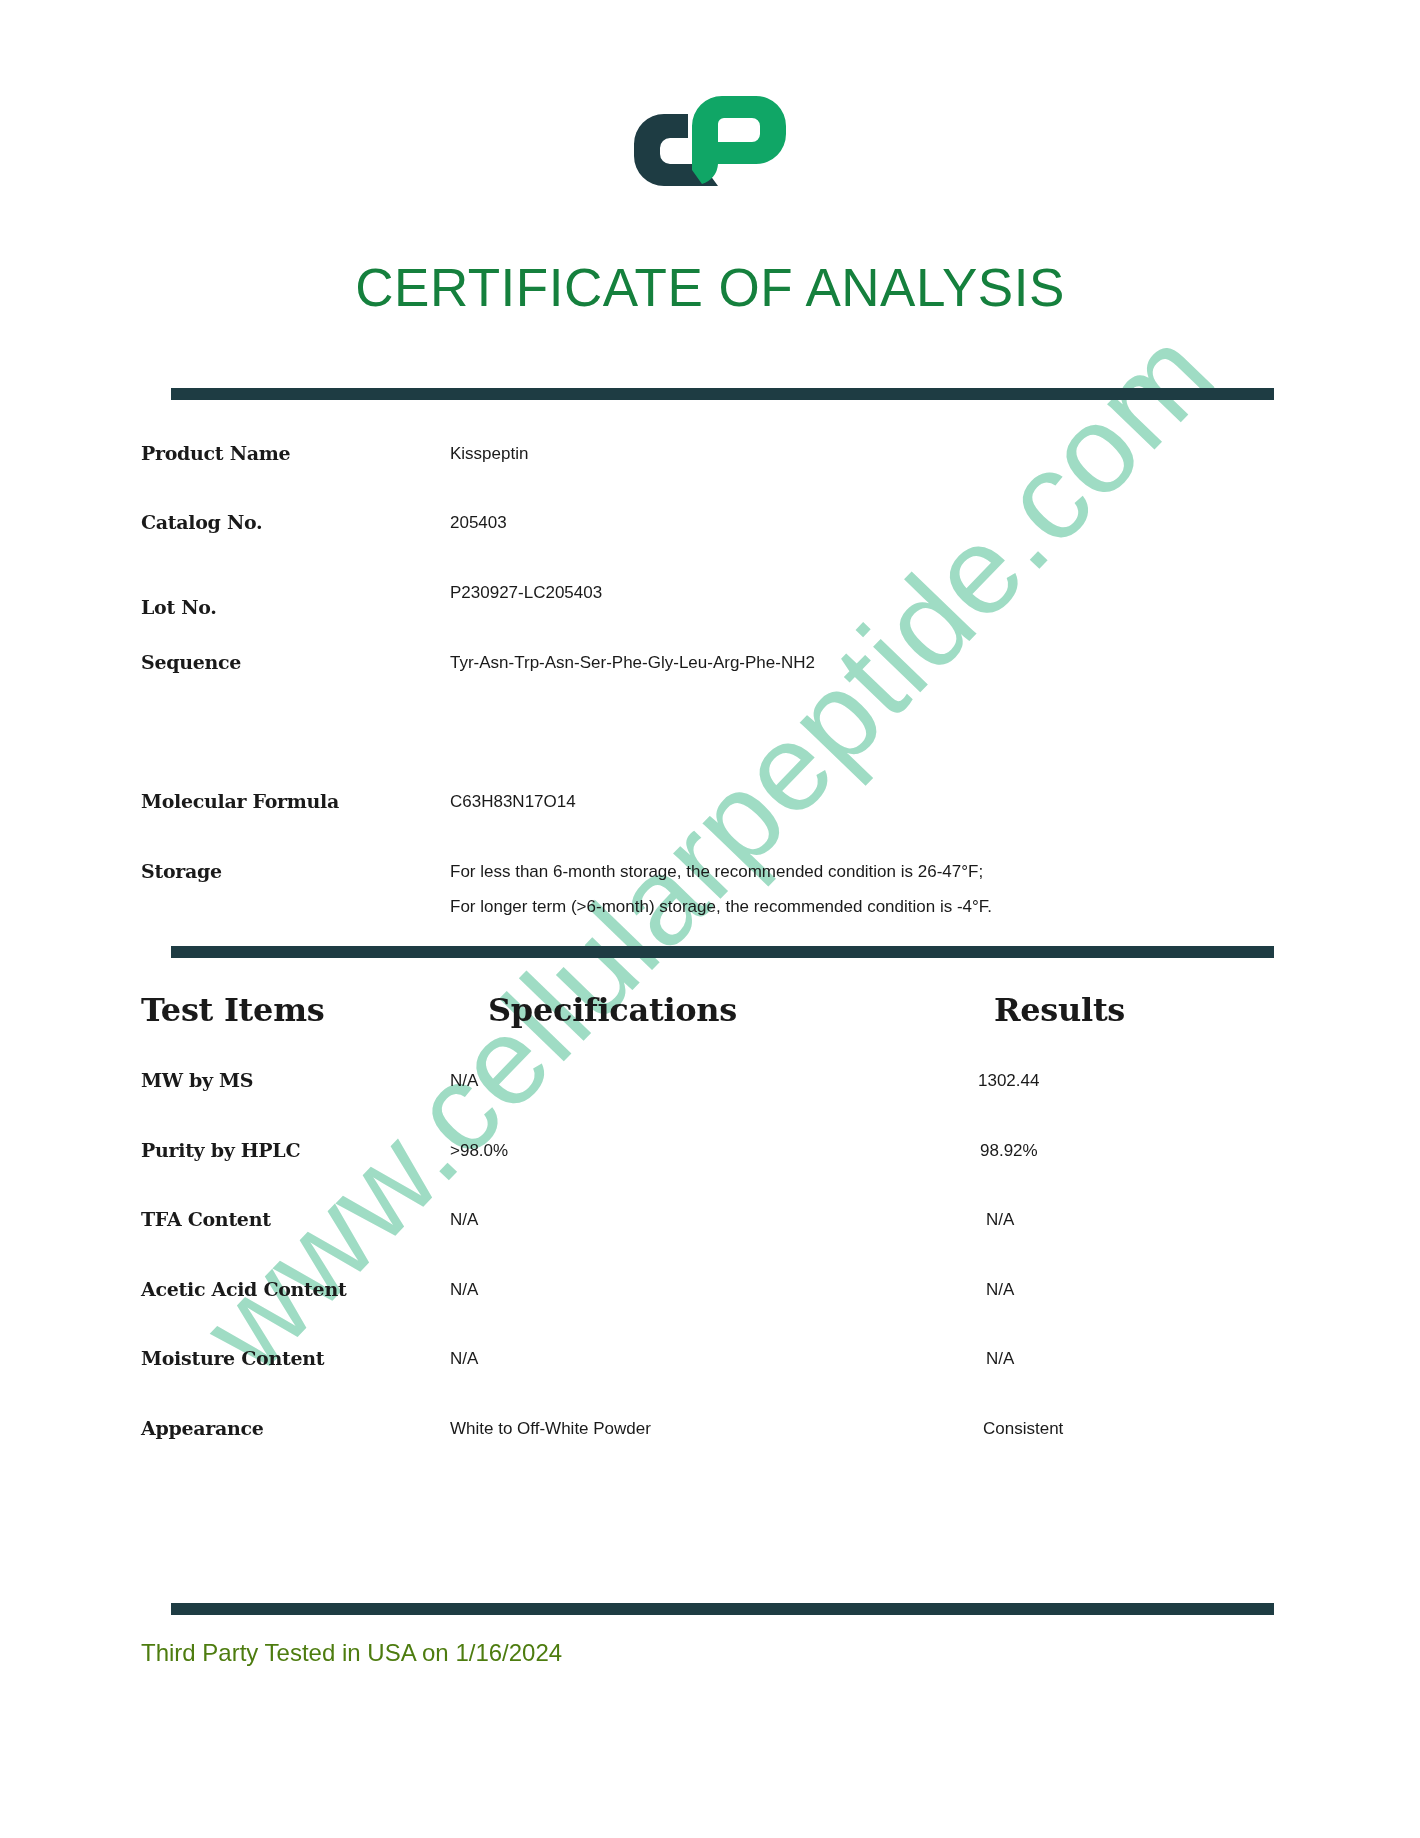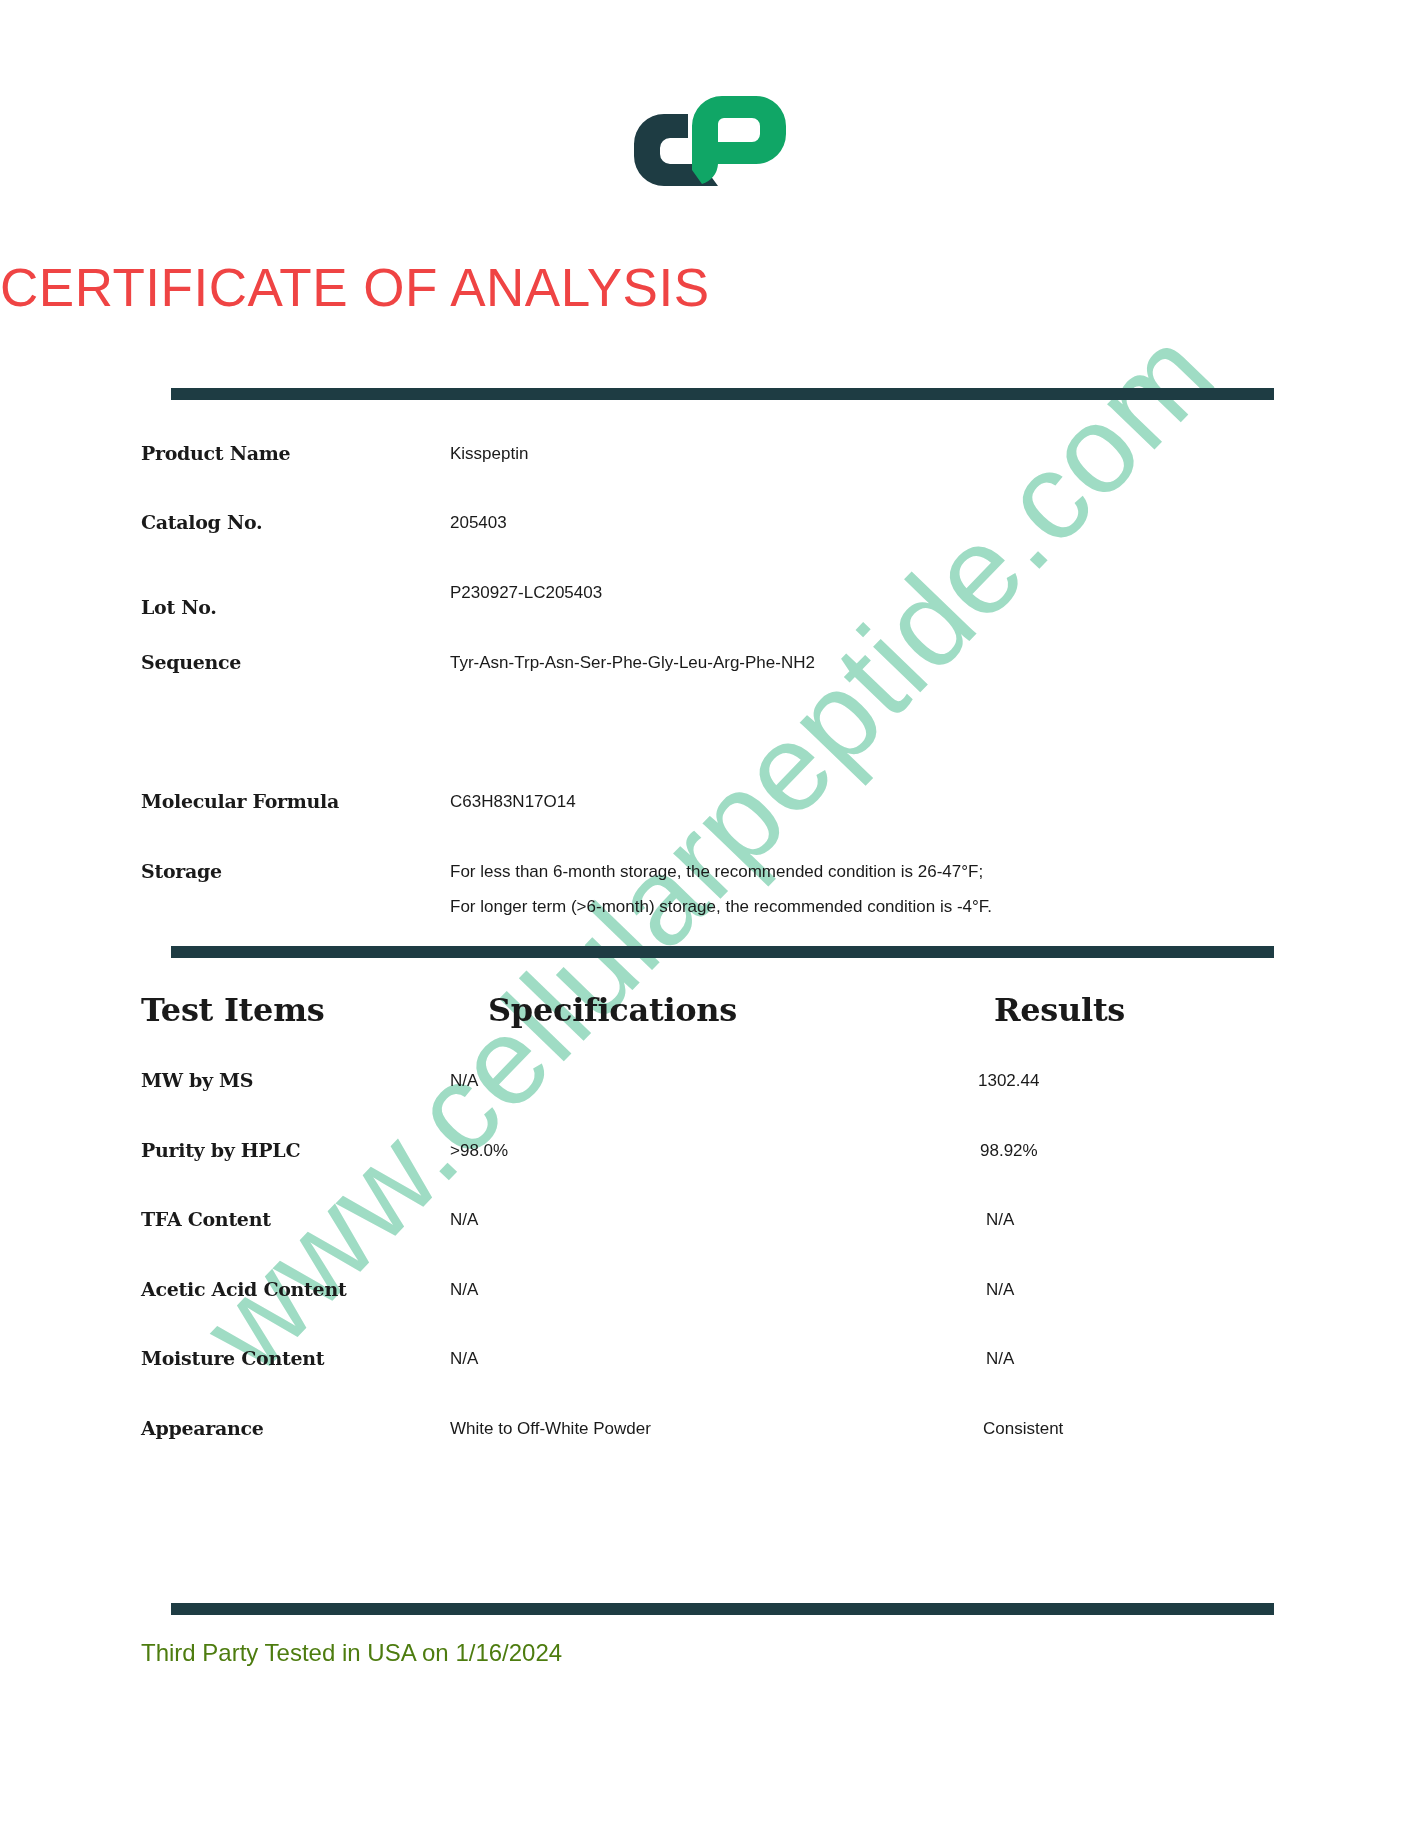--- a/index.html
+++ b/index.html
@@ -1,20 +1,20 @@
 <!DOCTYPE html>
 <html><head>
 <meta charset="utf-8">
 <style>
   html, body { margin:0; padding:0; background:#ffffff; }
   body { width:1420px; height:1838px; position:relative; overflow:hidden; }
   .page { position:absolute; left:0; top:0; width:1420px; height:1838px; background:#fff; }
   .logo { position:absolute; left:626px; top:92px; width:166px; height:100px; }
-  .title { position:absolute; left:0; width:1420px; top:258px; 
-    font-family:"Liberation Sans", sans-serif; font-size:53px; color:#ef4444; letter-spacing:0.5px; line-height:60px; }
+  .title { position:absolute; left:0; width:1420px; top:258px; text-align:center;
+    font-family:"Liberation Sans", sans-serif; font-size:53px; color:#15803d; letter-spacing:0.5px; line-height:60px; }
   .rule { position:absolute; left:171px; width:1103px; height:12px; background:#1e3c43; z-index:3; }
   .lbl { position:absolute; left:141px; font-family:"DejaVu Serif", "Liberation Serif", serif; font-weight:bold;
     font-size:19px; color:#1a1a1a; line-height:30px; white-space:nowrap; z-index:3; letter-spacing:-0.3px; }
   .val { position:absolute; left:450px; font-family:"Liberation Sans", sans-serif; font-size:17px; color:#1a1a1a;
     line-height:35px; white-space:nowrap; z-index:3; }
   .hdr { position:absolute; font-family:"DejaVu Serif", "Liberation Serif", serif; font-weight:bold; font-size:32px;
     color:#1a1a1a; line-height:30px; white-space:nowrap; z-index:3; letter-spacing:-0.3px; }
   .footer { position:absolute; left:141px; top:1638px; font-family:"Liberation Sans", sans-serif; font-size:24px;
     color:#4d7c0f; line-height:30px; white-space:nowrap; z-index:3; }
   .watermark { position:absolute; left:708px; top:850px; transform:translate(-50%,-50%) rotate(-46deg);

